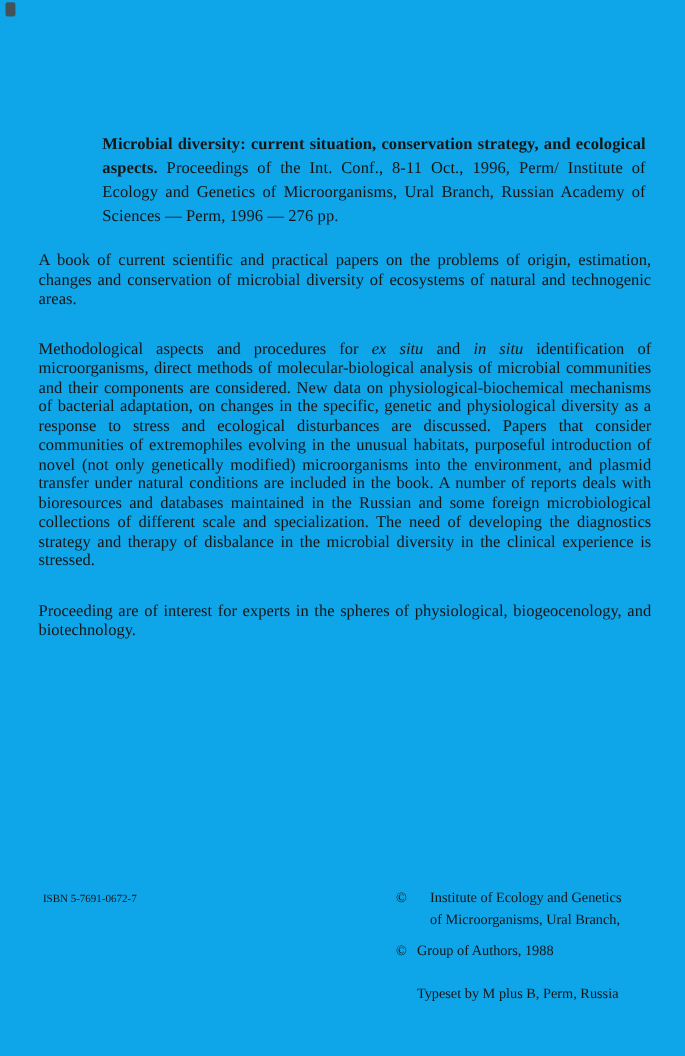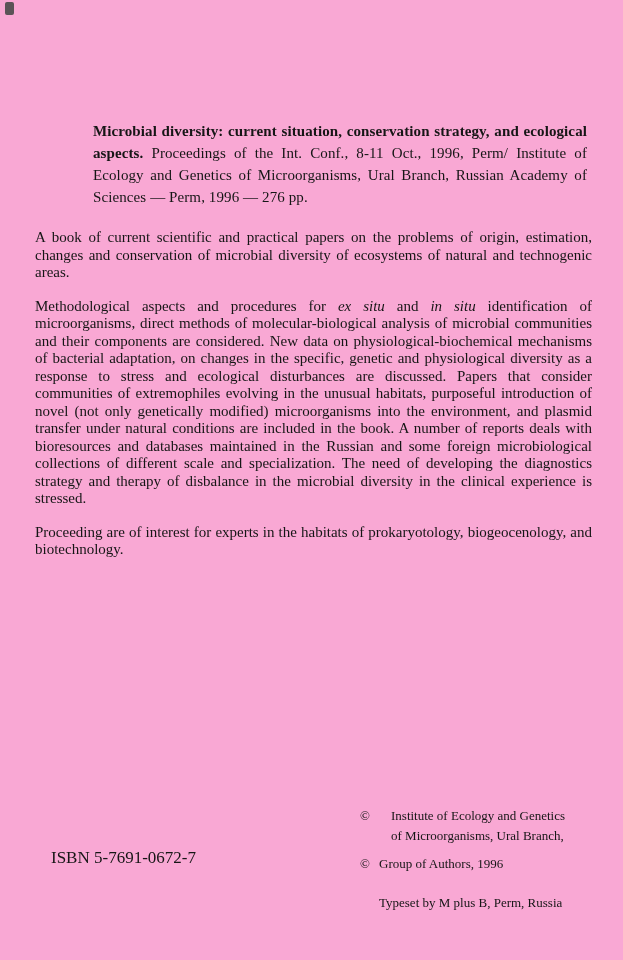--- a/index.html
+++ b/index.html
@@ -2,21 +2,21 @@
 <html><head>
 <meta charset="utf-8">
 <style>
   * { margin: 0; padding: 0; box-sizing: border-box; }
   html, body { background: #ffffff; }
   .page {
     position: relative;
     width: 623px;
     height: 960px;
     margin: 0 auto;
-    background: #f9a8d4;
+    background: #0ea5e9;
     font-family: "Liberation Serif", serif;
     color: #161616;
     overflow: hidden;
   }
   .scan-artifact {
     position: absolute;
     left: 5px;
     top: 2px;
     width: 9px;
     height: 13px;
@@ -39,36 +39,35 @@
   .abstract {
     position: absolute;
     left: 35px;
     top: 229px;
     width: 557px;
     font-size: 15px;
     line-height: 17.5px;
     text-align: justify;
   }
   .abstract p { margin: 0; }
-  .abstract p + p { margin-top: 16px; }
+  .abstract p + p { margin-top: 28px; }
   .abstract .it { font-style: italic; }
   .imprint {
     position: absolute;
     left: 35px;
     top: 806px;
     width: 557px;
     font-size: 13px;
     line-height: 20px;
   }
   .isbn {
     position: absolute;
-    left: 16px;
+    left: 4px;
     top: 2px;
-    font-size: 17px;
-    margin-top: 40px;
+    font-size: 10px;
   }
   .copyright-col {
     position: absolute;
     left: 325px;
     top: 0;
     width: 232px;
   }
   .c-row { display: flex; align-items: flex-start; margin-bottom: 8px; }
   .c-sym { flex: 0 0 19px; width: 19px; }
   .c-text { flex: 1; }
@@ -82,36 +81,36 @@
 
   <div class="scan-artifact"></div>
 
   <div class="citation">
     <span class="bold">Microbial diversity: current situation, conservation strategy, and ecological aspects.</span><span> Proceedings of the Int. Conf., 8-11 Oct., 1996, Perm/ Institute of Ecology and Genetics of Microorganisms, Ural Branch, Russian Academy of Sciences — Perm, 1996 — 276 pp.</span>
   </div>
 
   <div class="abstract">
     <p>A book of current scientific and practical papers on the problems of origin, estimation, changes and conservation of microbial diversity of ecosystems of natural and technogenic areas.</p>
     <p><span>Methodological aspects and procedures for </span><span class="it">ex situ</span><span> and </span><span class="it">in situ</span><span> identification of microorganisms, direct methods of molecular-biological analysis of microbial communities and their components are considered. New data on physiological-biochemical mechanisms of bacterial adaptation, on changes in the specific, genetic and physiological diversity as a response to stress and ecological disturbances are discussed. Papers that consider communities of extremophiles evolving in the unusual habitats, purposeful introduction of novel (not only genetically modified) microorganisms into the environment, and plasmid transfer under natural conditions are included in the book. A number of reports deals with bioresources and databases maintained in the Russian and some foreign microbiological collections of different scale and specialization. The need of developing the diagnostics strategy and therapy of disbalance in the microbial diversity in the clinical experience is stressed.</span></p>
-    <p>Proceeding are of interest for experts in the habitats of prokaryotology, biogeocenology, and biotechnology.</p>
+    <p>Proceeding are of interest for experts in the spheres of physiological, biogeocenology, and biotechnology.</p>
   </div>
 
   <div class="imprint">
     <div class="isbn">ISBN 5-7691-0672-7</div>
     <div class="copyright-col">
       <div class="c-row">
         <span class="c-sym">©</span>
         <span class="c-text">
           <span class="line">Institute of Ecology and Genetics</span>
           <span class="line">of Microorganisms, Ural Branch,</span>
         </span>
       </div>
       <div class="c-row">
         <span class="c-sym">©</span>
-        <span class="c-text">Group of Authors, 1996</span>
+        <span class="c-text">Group of Authors, 1988</span>
       </div>
       <div class="c-row typeset-row">
         <span class="c-sym"></span>
         <span class="c-text">Typeset by M plus B, Perm, Russia</span>
       </div>
     </div>
   </div>
 
 </div>
 

